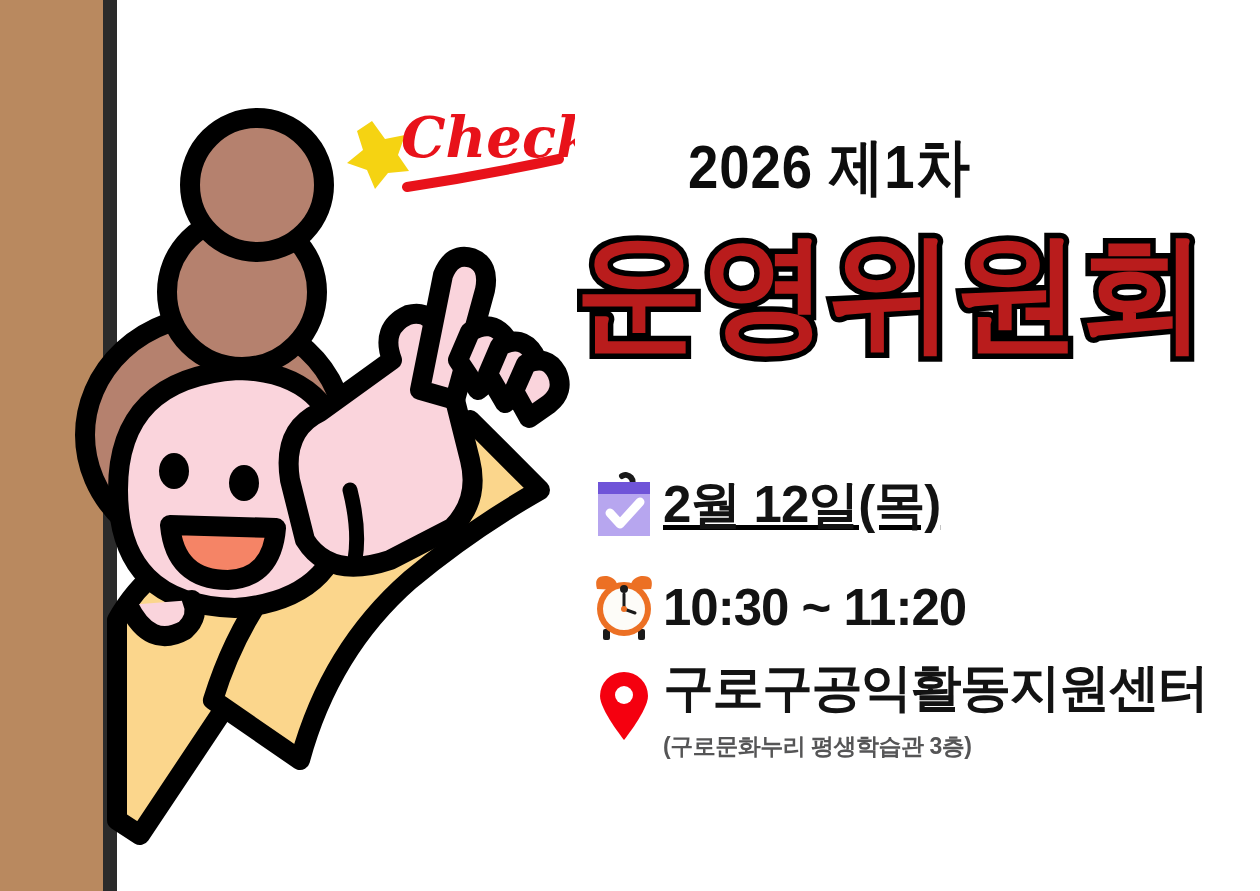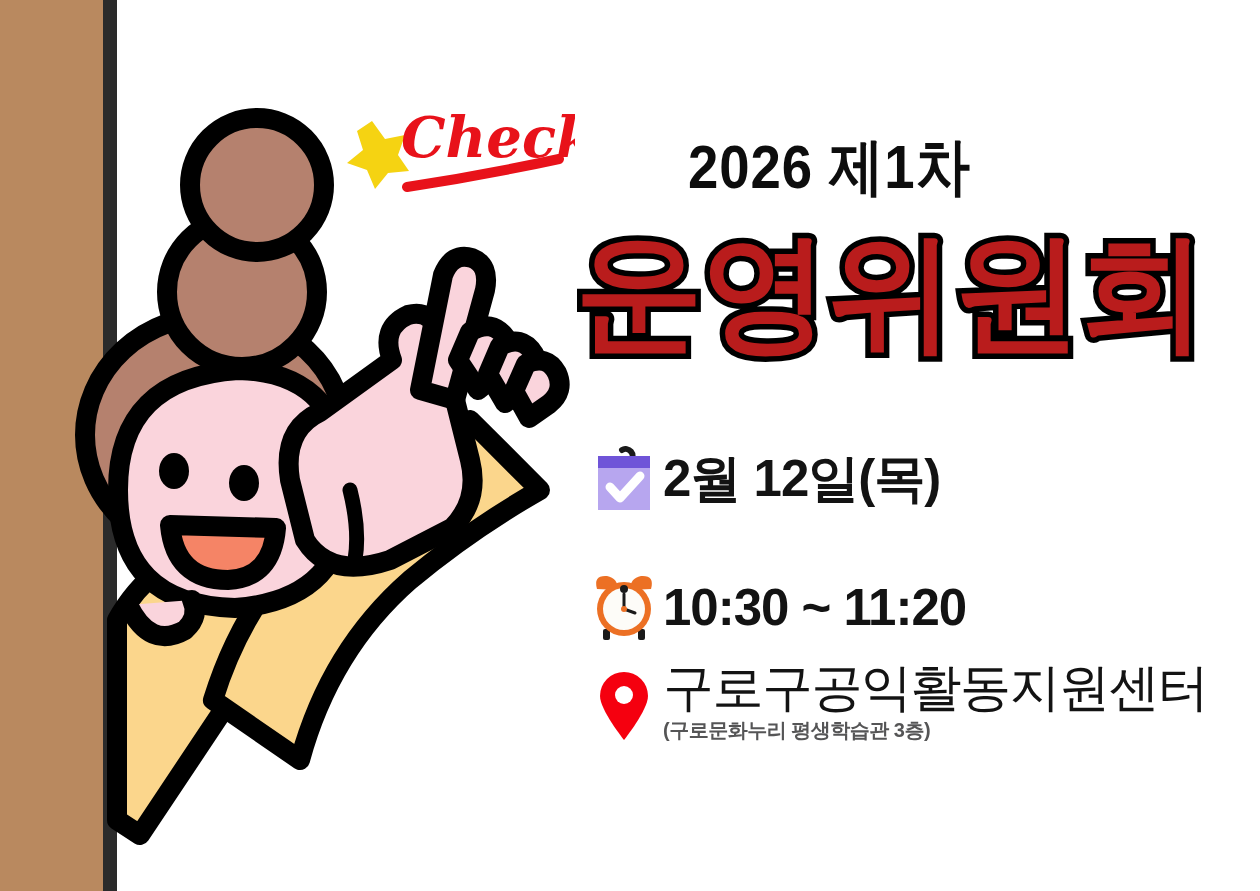--- a/index.html
+++ b/index.html
@@ -93,21 +93,21 @@
     paint-order: stroke fill;
   }
 
   
   .info-row {
     position: absolute;
     display: flex;
     align-items: center;
     left: 10px;
   }
-  .row-date  { top: 436px; }
+  .row-date  { top: 462px; text-decoration: underline; }
   .row-time  { top: 565px; }
   .row-place { top: 660px; align-items: flex-start; }
 
   .info-icon {
     width: 78px;
     min-width: 78px;
     height: 86px;
     display: flex;
     align-items: center;
     justify-content: center;
@@ -117,29 +117,29 @@
   .info-text {
     font-size: 51px;
     font-weight: 700;
     color: #131313;
     line-height: 1.05;
     white-space: nowrap;
     letter-spacing: -1px;
   }
   .place-main {
     font-size: 51px;
-    font-weight: 400;
+    font-weight: 700;
     color: #131313;
     line-height: 1.02;
     white-space: nowrap;
     letter-spacing: -1.5px;
   }
   .place-sub {
-    margin-top: 5px;
-    font-size: 20px;
+    margin-top: 20px;
+    font-size: 23px;
     font-weight: 700;
     color: #555556;
     line-height: 1.1;
     white-space: nowrap;
     letter-spacing: -0.5px;
   }
   .place-block { display: flex; flex-direction: column; padding-top: 2px; }
 </style>
 </head>
 <body>

